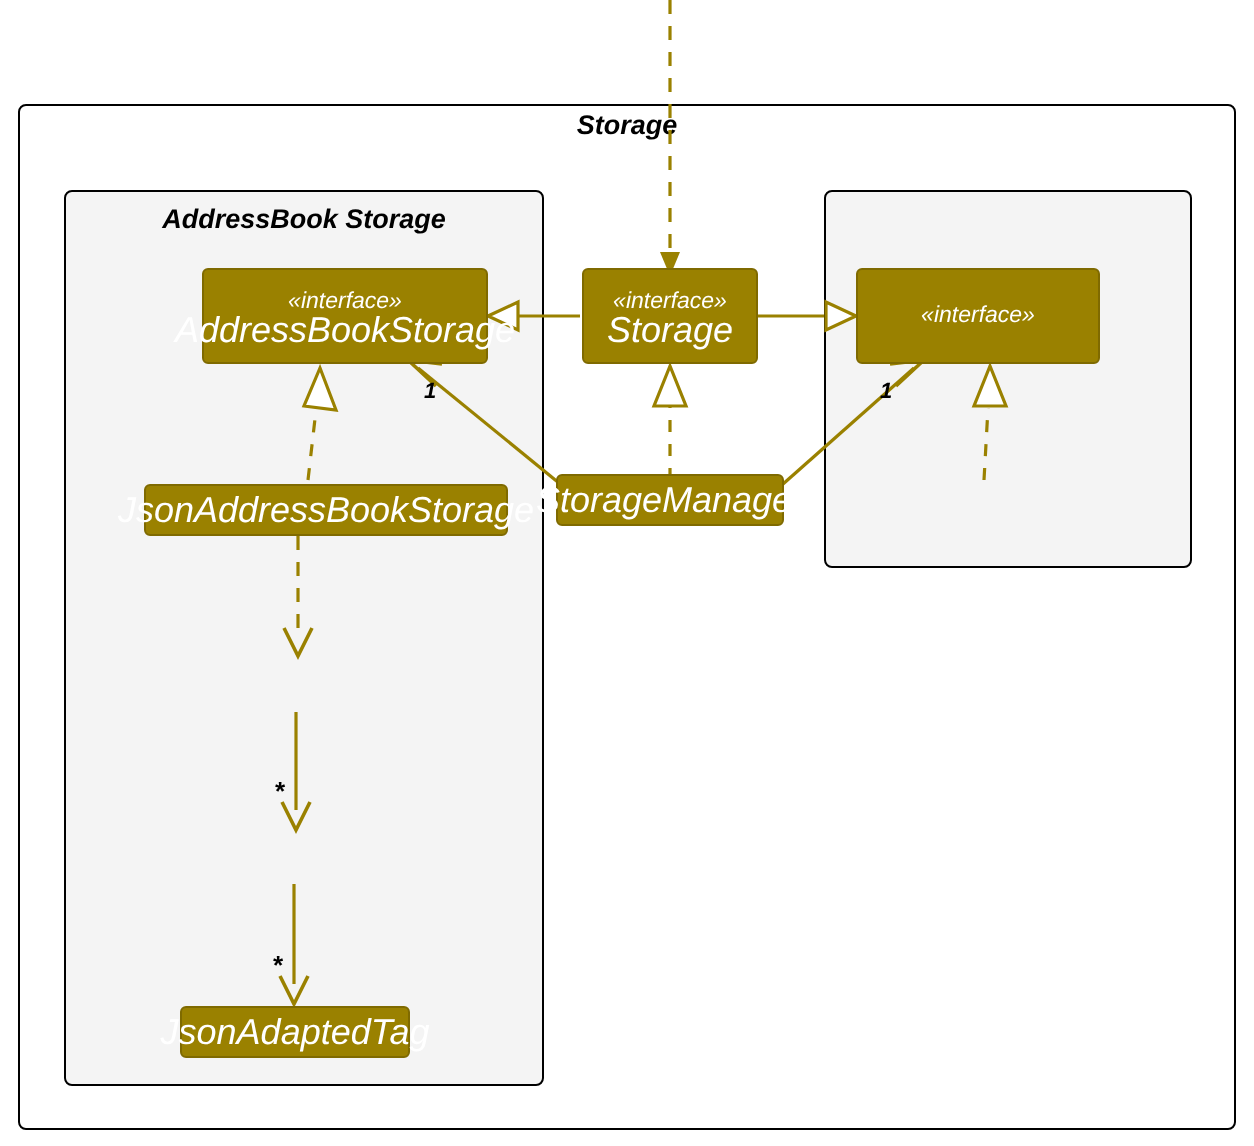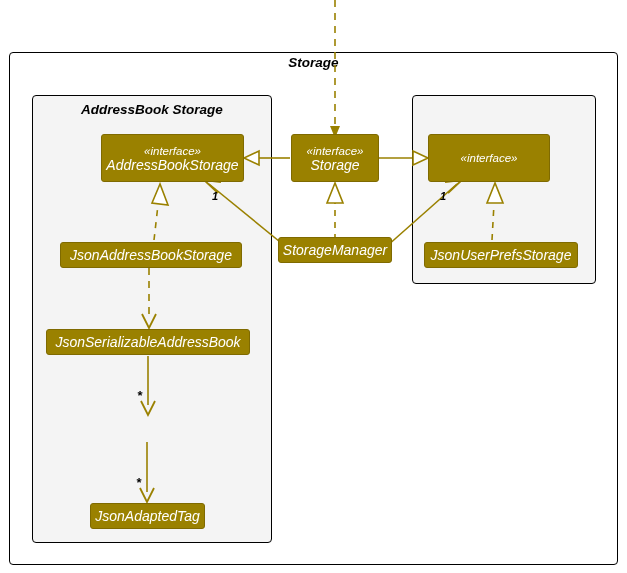--- a/index.html
+++ b/index.html
@@ -66,21 +66,21 @@
     font-size: 12px;
     line-height: 14px;
     padding: 1px 6px;
     white-space: nowrap;
   }
   .cls .stereo {
     font-size: 11.5px;
     line-height: 14px;
   }
   .cls .nm {
-    font-size: 14px;
+    font-size: 18px;
     line-height: 15px;
   }
   
   .mult {
     position: absolute;
     font-size: 11px;
     font-weight: bold;
     color: #000000;
     font-family: "Liberation Sans", sans-serif;
   }
@@ -150,35 +150,29 @@
 
   <div class="cls" style="left:291px; top:134px; width:88px; height:48px;">
     <span class="stereo">«interface»</span>
     <span class="nm">Storage</span>
   </div>
 
   <div class="cls" style="left:428px; top:134px; width:122px; height:48px;">
     <span class="stereo">«interface»</span>
   </div>
 
-  <div class="cls" style="left:60px; top:242px; width:182px; height:26px;">
+  <div class="cls" style="left:72px; top:242px; width:182px; height:26px;">
     <span class="nm">JsonAddressBookStorage</span>
   </div>
 
   <div class="cls" style="left:278px; top:237px; width:114px; height:26px;">
     <span class="nm">StorageManager</span>
   </div>
 
-  <div class="cls" style="left:424px; top:242px; width:154px; height:26px;">
-    <span class="nm">JsonUserPrefsStorage</span>
-  </div>
 
-  <div class="cls" style="left:46px; top:329px; width:204px; height:26px;">
-    <span class="nm">JsonSerializableAddressBook</span>
-  </div>
 
 
   <div class="cls" style="left:90px; top:503px; width:115px; height:26px;">
     <span class="nm">JsonAdaptedTag</span>
   </div>
 
   <div class="mult" style="left:212px; top:190px;">1</div>
 
   <div class="mult" style="left:440px; top:190px;">1</div>
 

